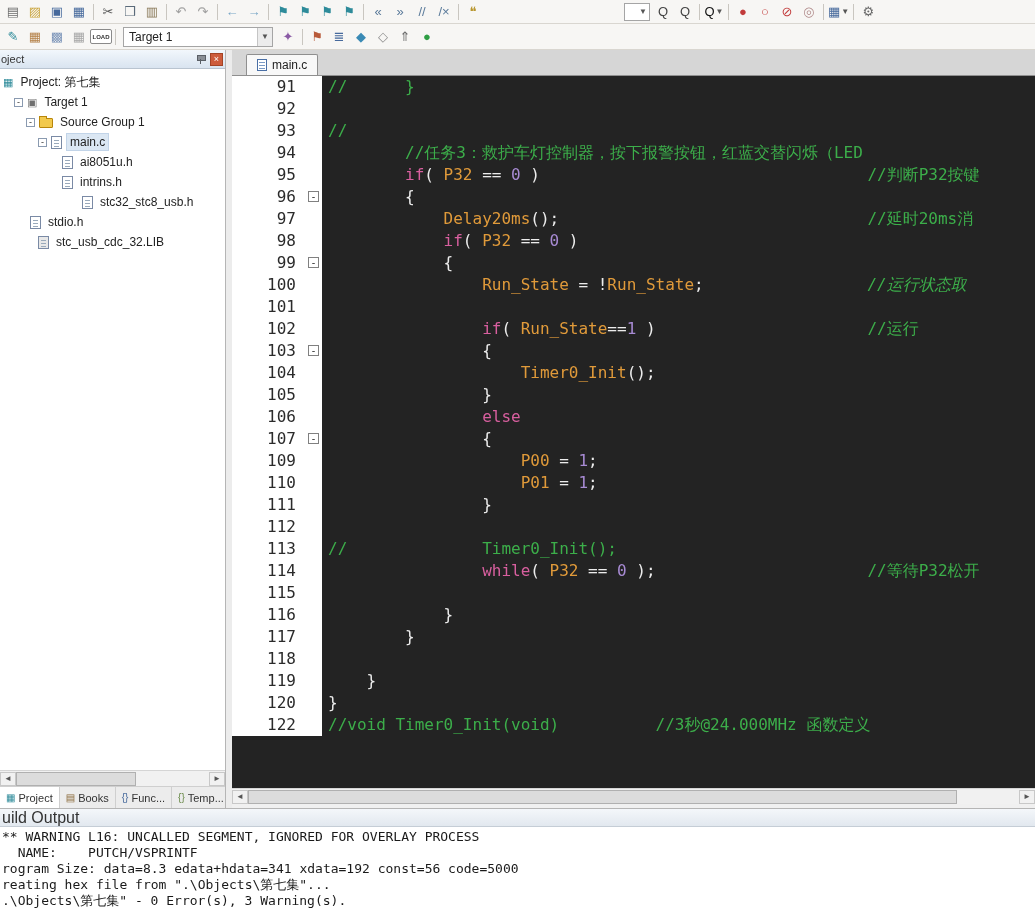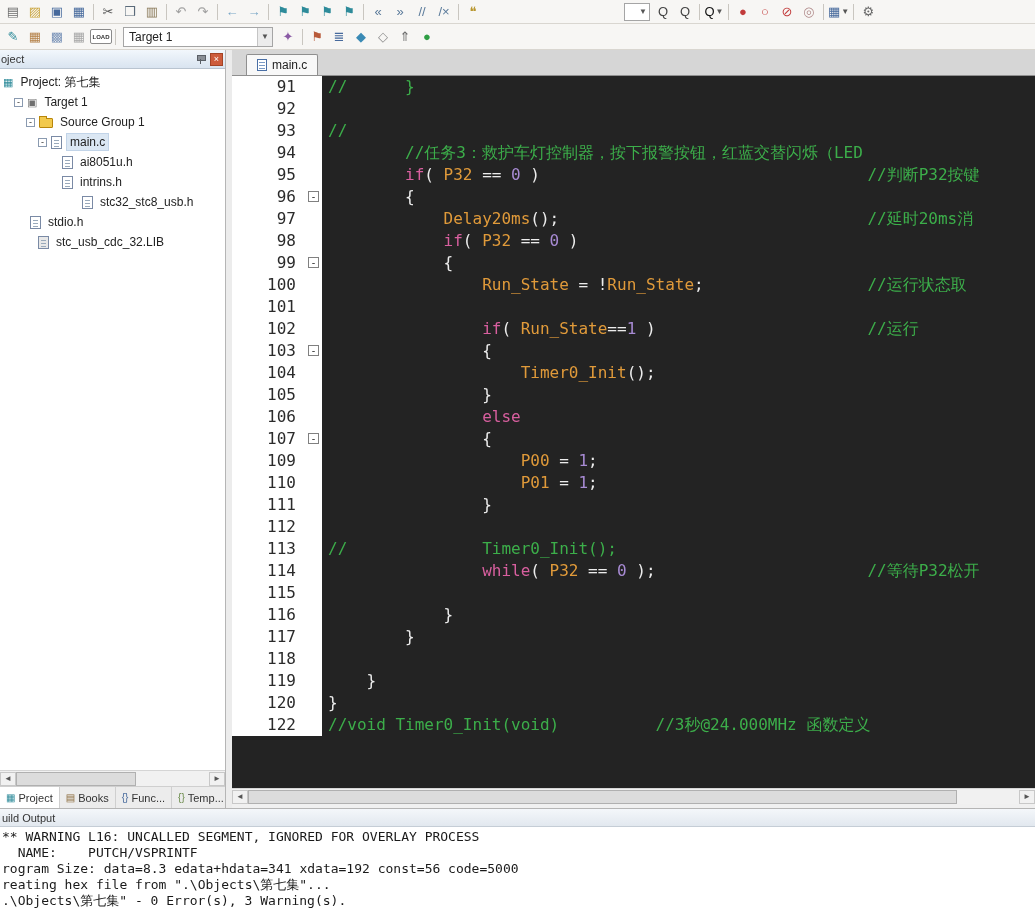--- a/index.html
+++ b/index.html
@@ -108,21 +108,21 @@
   .tk-i { color:var(--c-ident); }
   .tk-n { color:var(--c-number); }
   .tk-p { color:var(--c-plain); }
   .tail { position:absolute; top:0; color:var(--c-comment); white-space:pre; }
   .egap { height:4px; background:#f0f0f0; flex:none; }
 
   
   .output-panel { height:106px; display:flex; flex-direction:column;
     border-top:1px solid #b5b5b5; }
   .output-header { height:18px; flex:none; background:linear-gradient(#f4f7fa,#e2e8ef);
-    border-bottom:1px solid #c5cdd6; font-size:11px; display:flex; align-items:center;
+    border-bottom:1px solid #c5cdd6; font-size:16px; display:flex; align-items:center;
     padding:0 4px 0 2px; color:#333; }
   .output-body { flex:1; background:#fff; font-family:"DejaVu Sans Mono", monospace;
     font-size:13px; line-height:16px; color:#1a1a1a; padding:2px 0 0 2px;
     white-space:pre; overflow:hidden; }
 </style>
 </head>
 <body>
 
 <div class="toolbar toolbar1">
   <span style="display:flex;align-items:center;" id="tb1">
@@ -410,21 +410,21 @@
         <div class="eline">
           <span class="lnum">99</span>
           <span class="foldm">
             <span class="foldbox">-</span>
           </span>
           <span class="ecode"><span class="tk-p">            {</span></span>
         </div>
         <div class="eline">
           <span class="lnum">100</span>
           <span class="foldm"></span>
-          <span class="ecode"><span class="tk-p">                </span><span class="tk-i">Run_State</span><span class="tk-p"> = !</span><span class="tk-i">Run_State</span><span class="tk-p">;</span><span class="tail tk-c" style="left: calc(56ch + 6px);">//运行状态取</span></span>
+          <span class="ecode"><span class="tk-p">                </span><span class="tk-i">Run_State</span><span class="tk-p"> = !</span><span class="tk-i">Run_State</span><span class="tk-p">;</span><span class="tail tk-c" style="left: calc(56ch + 6px); font-style: italic;">//运行状态取</span></span>
         </div>
         <div class="eline">
           <span class="lnum">101</span>
           <span class="foldm"></span>
           <span class="ecode"></span>
         </div>
         <div class="eline">
           <span class="lnum">102</span>
           <span class="foldm"></span>
           <span class="ecode"><span class="tk-p">                </span><span class="tk-k">if</span><span class="tk-p">( </span><span class="tk-i">Run_State</span><span class="tk-p">==</span><span class="tk-n">1</span><span class="tk-p"> )</span><span class="tail tk-c" style="left: calc(56ch + 6px);">//运行</span></span>

